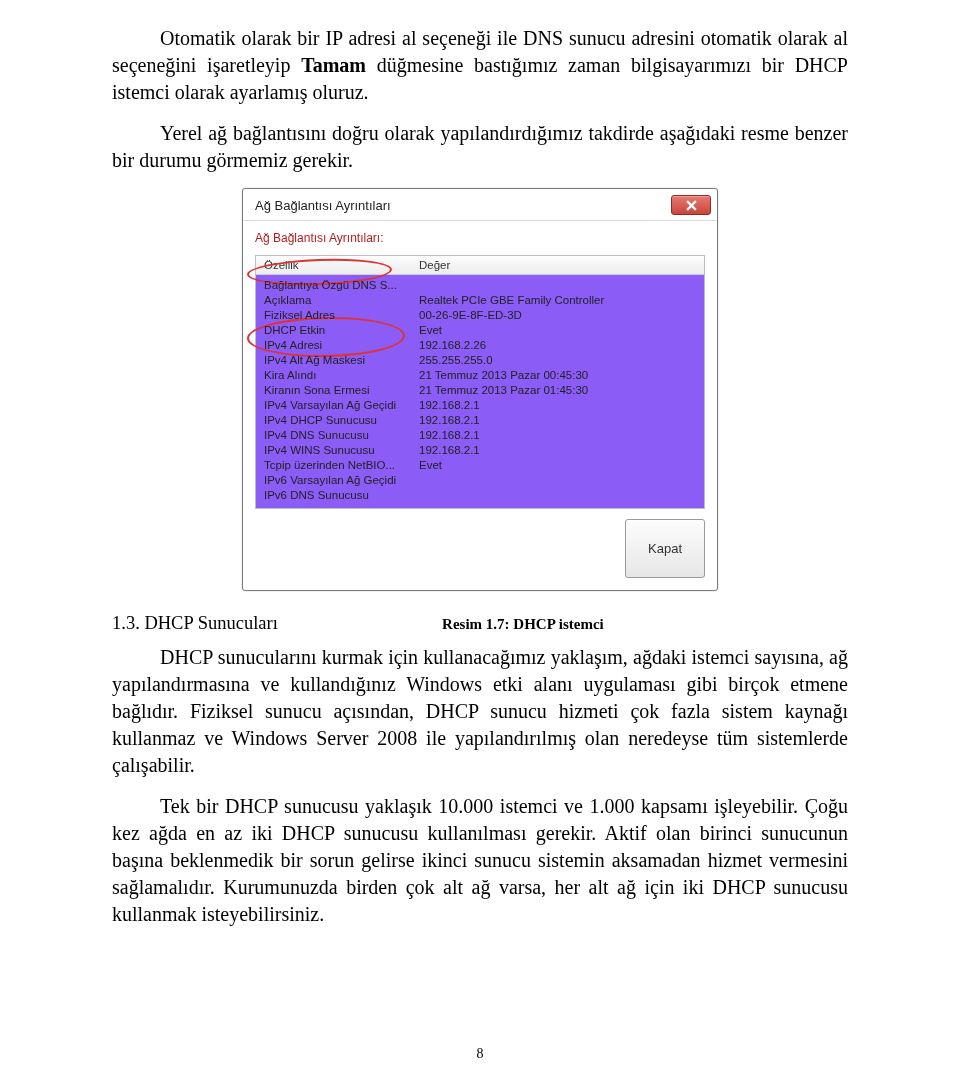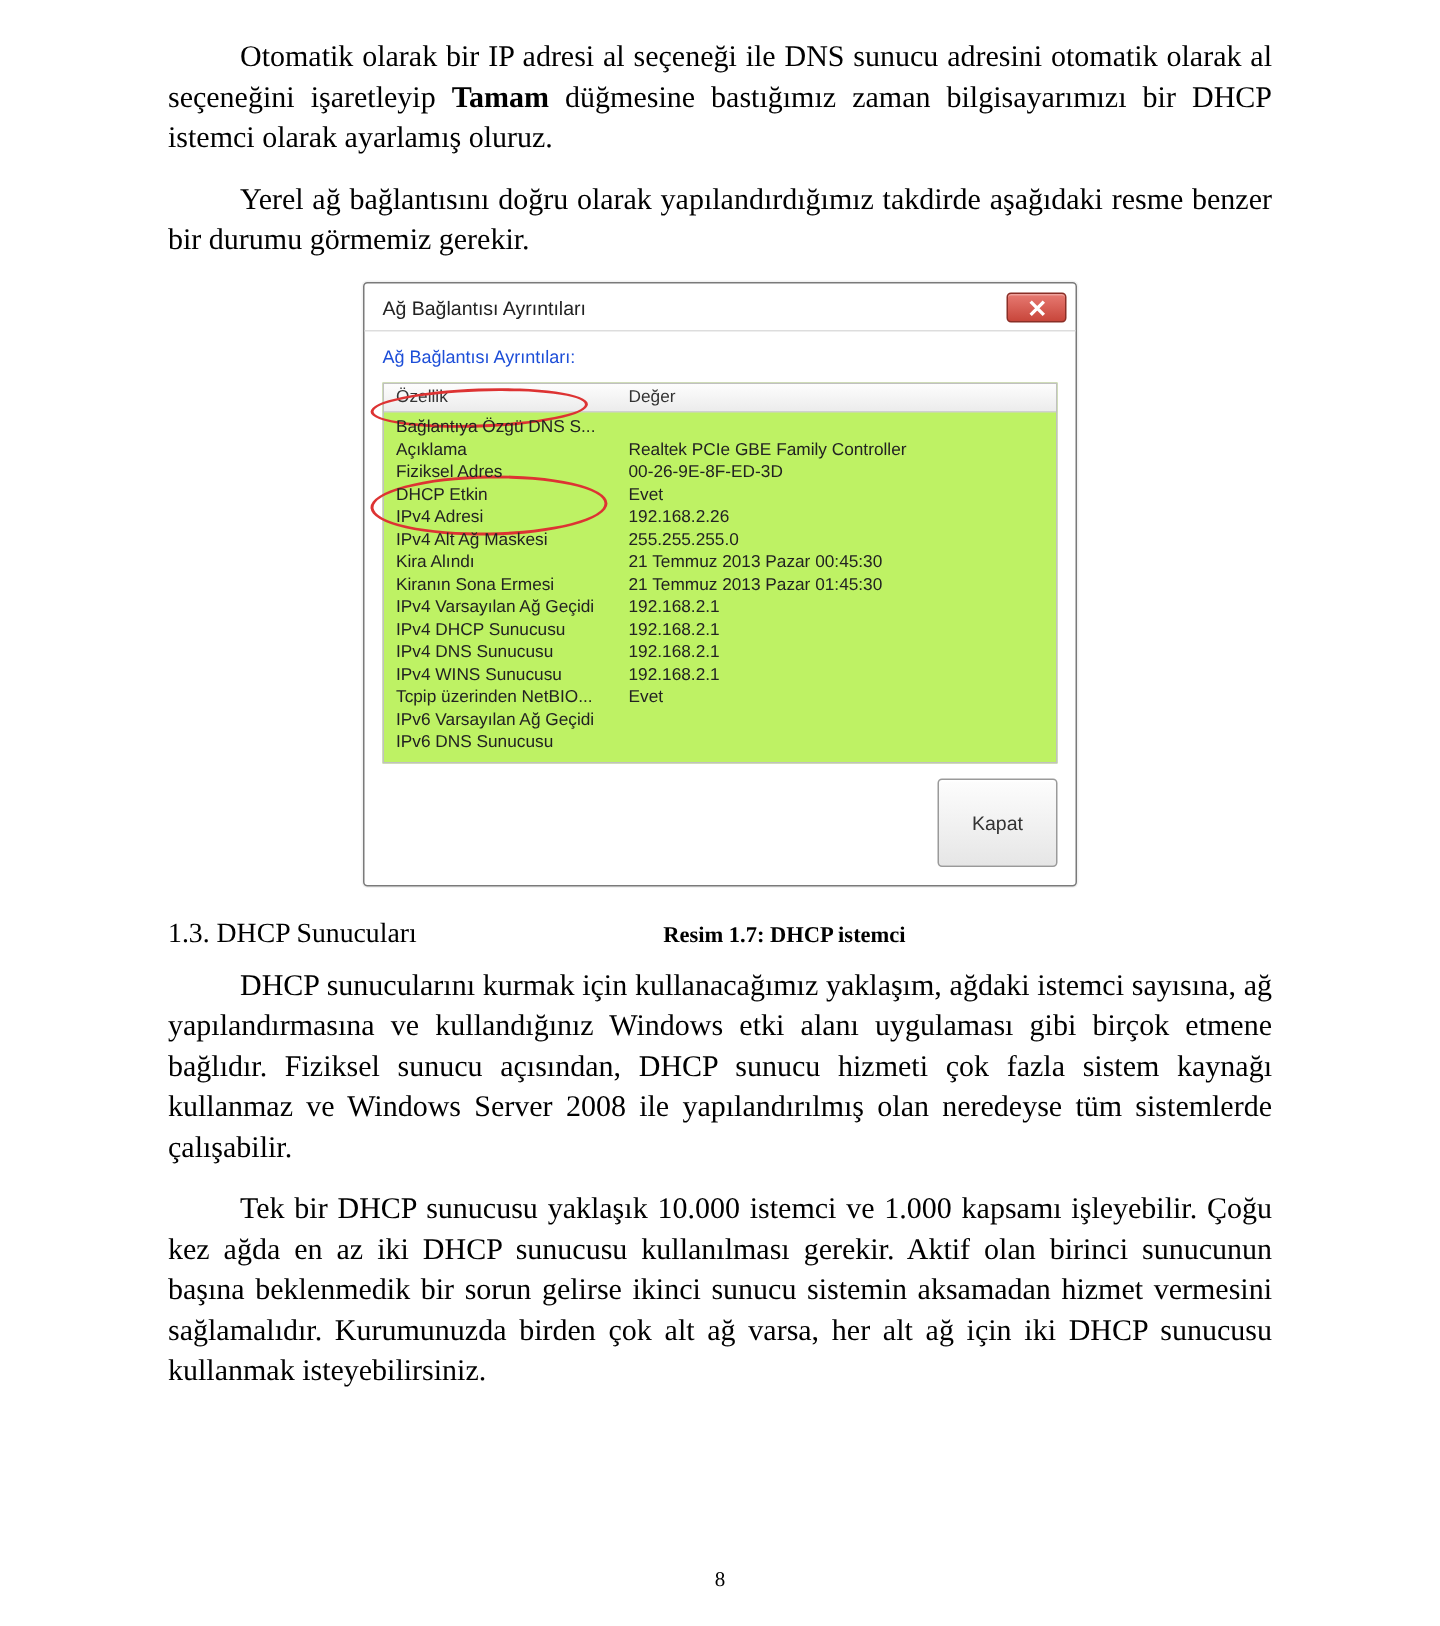--- a/index.html
+++ b/index.html
@@ -51,25 +51,25 @@
     border: 1px solid #8a2e26;
     border-radius: 3px;
     display: flex; align-items: center; justify-content: center;
     color: #fff;
     font-weight: bold;
     box-shadow: inset 0 1px 0 rgba(255,255,255,0.3);
   }
   .close-btn svg { width: 11px; height: 11px; }
   .dlg-sep { height: 1px; background: #ddd; margin: 0 0 6px 0; }
   .dlg-body { padding: 4px 12px 12px 12px; }
-  .dlg-sub { font-size: 12px; color: #1d4ed8; margin-bottom: 10px; }
+  .dlg-sub { font-size: 12px; color: #b91c1c; margin-bottom: 10px; }
 
   .props {
     border: 1px solid #c0c0c0;
-    background: #bef264;
+    background: #8b5cf6;
   }
   .props-head, .props-row {
     display: flex;
     font-size: 11.5px;
   }
   .props-head {
     background: linear-gradient(#fdfdfd, #ececec);
     border-bottom: 1px solid #d0d0d0;
     color: #333;
   }

